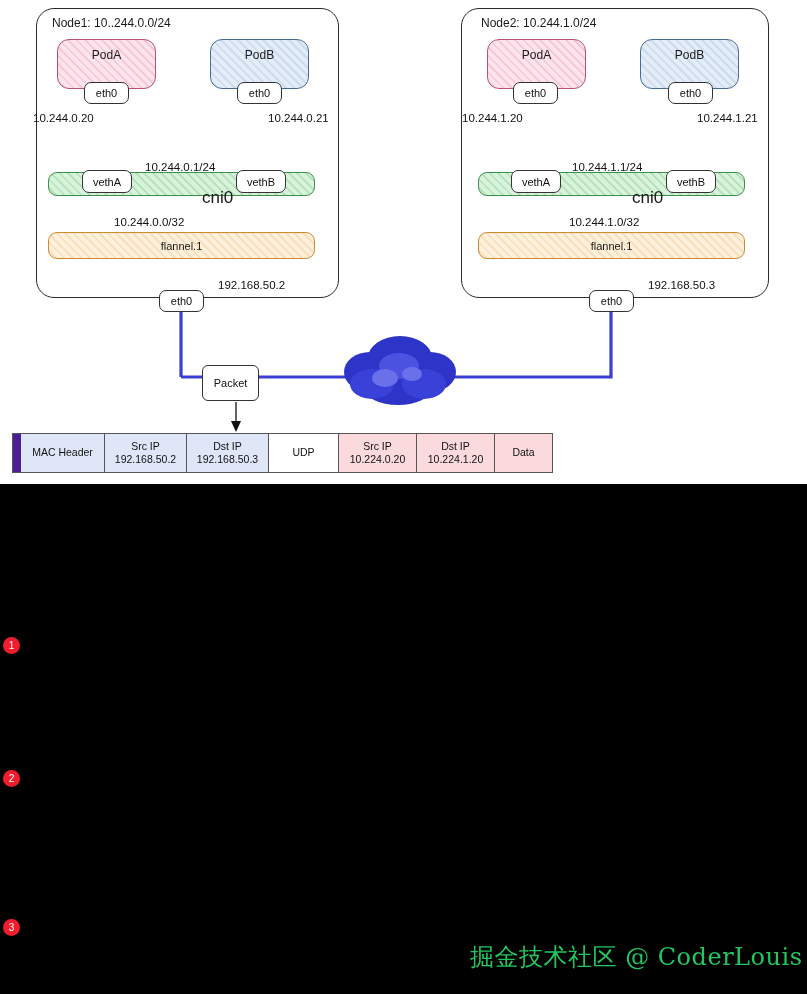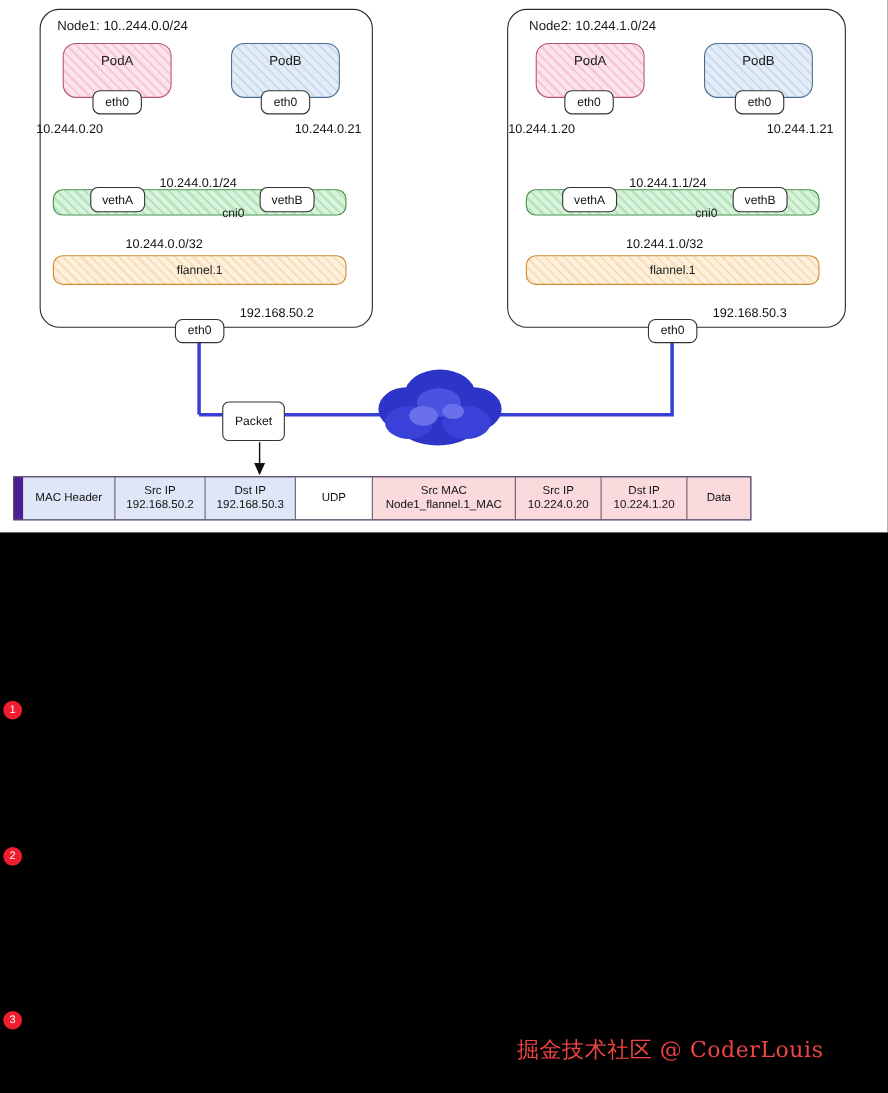--- a/index.html
+++ b/index.html
@@ -85,21 +85,21 @@
   }
   .bridge {
     position: absolute;
     box-sizing: border-box;
     border: 1.5px solid #3f8f4a;
     border-radius: 9px;
     background: repeating-linear-gradient(45deg, #d9f2dc 0px, #d9f2dc 4px, #b6e4bd 4px, #b6e4bd 6px);
   }
   .bridge-label {
     position: absolute;
-    font-size: 11px;
+    font-size: 17px;
     color: #1a1a1a;
     padding-left: 32px;
   }
   .flannel {
     position: absolute;
     box-sizing: border-box;
     border: 1.5px solid #d08a2e;
     border-radius: 9px;
     background: repeating-linear-gradient(45deg, #fdf0dd 0px, #fdf0dd 4px, #f8e0bd 4px, #f8e0bd 6px);
     display: flex;
@@ -166,22 +166,22 @@
     color: #fff;
     font-size: 10px;
     display: flex;
     align-items: center;
     justify-content: center;
   }
   .watermark {
     position: absolute;
     left: 470px;
     top: 941px;
-    font-size: 20px;
-    color: #ef4444;
+    font-size: 24px;
+    color: #22c55e;
     font-family: "DejaVu Serif", serif;
     letter-spacing: 0.5px;
     white-space: nowrap;
     text-align: center;
   }
 </style>
 </head>
 <body>
 
 <div class="canvas">
@@ -292,24 +292,20 @@
       <span class="t2">192.168.50.2</span>
     </div>
     <div class="pkt-cell blue" style="width:82px;">
       <span class="t1">Dst IP</span>
       <span class="t2">192.168.50.3</span>
     </div>
     <div class="pkt-cell plain" style="width:70px;">
       <span class="t1">UDP</span>
       <span class="t2"></span>
     </div>
-    <div class="pkt-cell pink" style="width:130px;">
-      <span class="t1">Src MAC</span>
-      <span class="t2">Node1_flannel.1_MAC</span>
-    </div>
     <div class="pkt-cell pink" style="width:78px;">
       <span class="t1">Src IP</span>
       <span class="t2">10.224.0.20</span>
     </div>
     <div class="pkt-cell pink" style="width:78px;">
       <span class="t1">Dst IP</span>
       <span class="t2">10.224.1.20</span>
     </div>
     <div class="pkt-cell pink" style="width:57px;">
       <span class="t1">Data</span>

